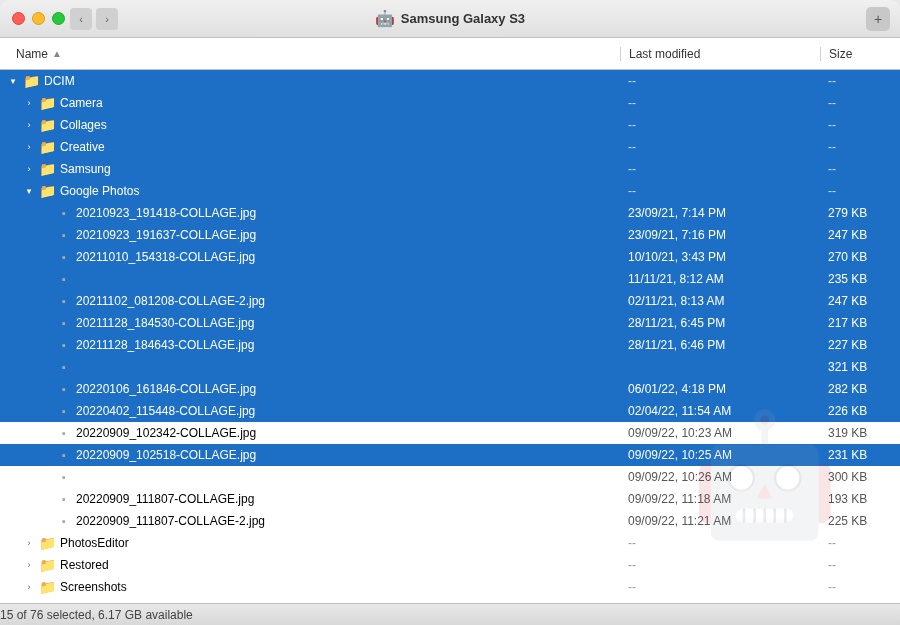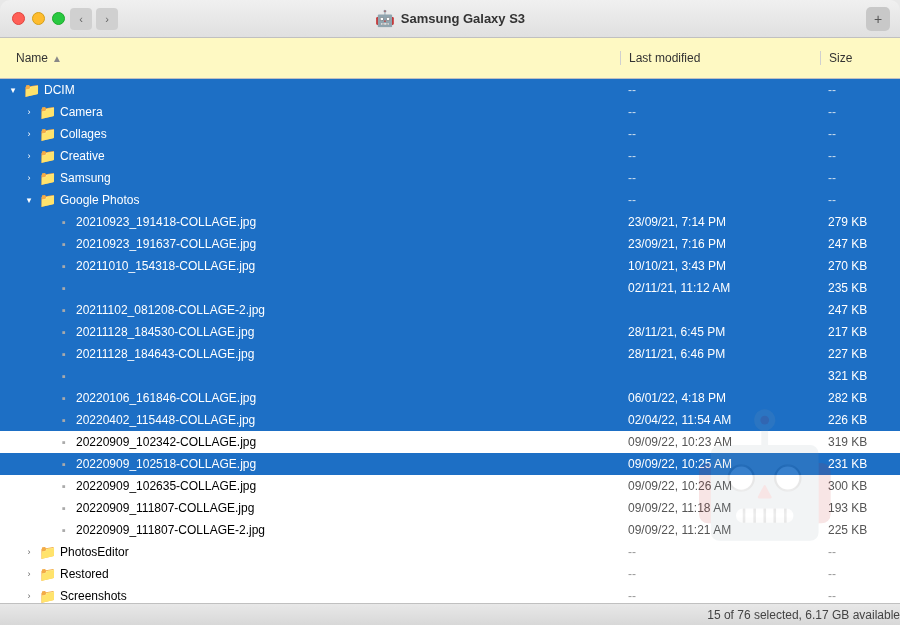--- a/index.html
+++ b/index.html
@@ -80,26 +80,26 @@
       display: flex;
       align-items: center;
       justify-content: center;
       cursor: pointer;
       color: #555;
       font-size: 14px;
     }
 
     
     .col-headers {
-      background: #fef9c3;
+      background: #ffffff;
       border-bottom: 1px solid #c0c0c0;
       display: flex;
       padding: 4px 0;
       flex-shrink: 0;
-      height: 41px;
+      height: 32px;
       align-items: center;
     }
     .col-name {
       flex: 1;
       padding-left: 16px;
       font-size: 12px;
       color: #333;
       font-weight: 500;
       display: flex;
       align-items: center;
@@ -214,21 +214,21 @@
       color: #888;
     }
 
     
     .statusbar {
       background: linear-gradient(to bottom, #e8e8e8, #d8d8d8);
       height: 22px;
       border-top: 1px solid #c0c0c0;
       display: flex;
       align-items: center;
-      justify-content: flex-end;
+      justify-content: flex-start;
       font-size: 12px;
       color: #444;
       flex-shrink: 0;
     }
 
     
     .android-watermark {
       position: fixed;
       right: 60px;
       bottom: 80px;
@@ -361,29 +361,30 @@
       <span class="row-label">20211010_154318-COLLAGE.jpg</span>
     </div>
     <div class="row-modified">10/10/21, 3:43 PM</div>
     <div class="row-size">270 KB</div>
   </div>
     <div class="row selected">
     <div class="row-name" style="padding-left:38px;">
       <span class="expand-arrow leaf"></span>
       <span class="file-icon" style="color:#aaa;">▪</span>
     </div>
-    <div class="row-modified">02/11/21, 11:12 AM</div>
+    <div class="row-modified">11/11/21, 8:12 AM</div>
     <div class="row-size">235 KB</div>
   </div>
     <div class="row selected">
     <div class="row-name" style="padding-left:38px;">
       <span class="expand-arrow leaf"></span>
       <span class="file-icon" style="color:#aaa;">▪</span>
       <span class="row-label">20211102_081208-COLLAGE-2.jpg</span>
     </div>
+    <div class="row-modified">02/11/21, 8:13 AM</div>
     <div class="row-size">247 KB</div>
   </div>
     <div class="row selected">
     <div class="row-name" style="padding-left:38px;">
       <span class="expand-arrow leaf"></span>
       <span class="file-icon" style="color:#aaa;">▪</span>
       <span class="row-label">20211128_184530-COLLAGE.jpg</span>
     </div>
     <div class="row-modified">28/11/21, 6:45 PM</div>
     <div class="row-size">217 KB</div>
@@ -437,21 +438,20 @@
       <span class="file-icon" style="color:#aaa;">▪</span>
       <span class="row-label">20220909_102518-COLLAGE.jpg</span>
     </div>
     <div class="row-modified">09/09/22, 10:25 AM</div>
     <div class="row-size">231 KB</div>
   </div>
     <div class="row">
     <div class="row-name" style="padding-left:38px;">
       <span class="expand-arrow leaf"></span>
       <span class="file-icon" style="color:#aaa;">▪</span>
-      <span class="row-label">20220909_102635-COLLAGE.jpg</span>
     </div>
     <div class="row-modified">09/09/22, 10:26 AM</div>
     <div class="row-size">300 KB</div>
   </div>
     <div class="row">
     <div class="row-name" style="padding-left:38px;">
       <span class="expand-arrow leaf"></span>
       <span class="file-icon" style="color:#aaa;">▪</span>
       <span class="row-label">20220909_111807-COLLAGE.jpg</span>
     </div>

